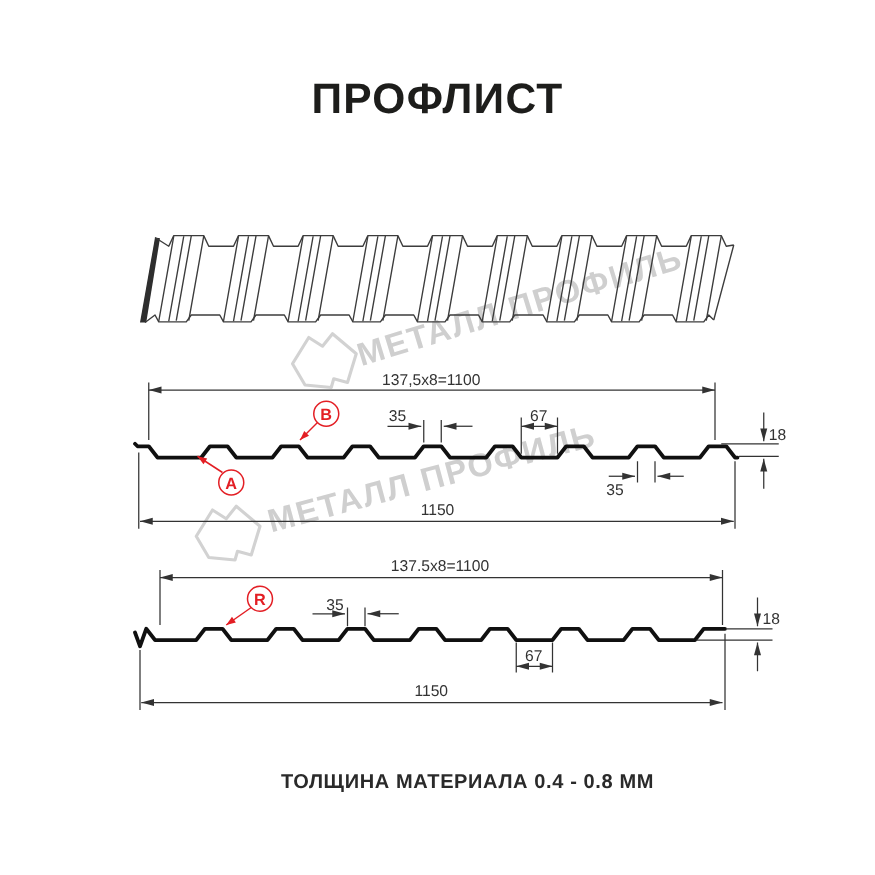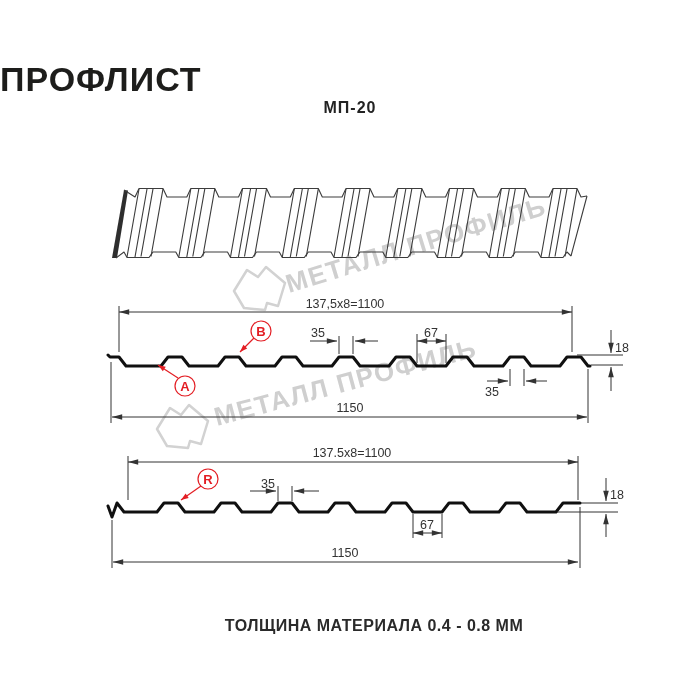--- a/index.html
+++ b/index.html
@@ -1,39 +1,38 @@
 <!DOCTYPE html>
 <html><head>
 <meta charset="utf-8">
 <style>
   html,body{margin:0;padding:0;background:#fff;}
   #page{position:relative;width:700px;height:700px;background:#fff;overflow:hidden;
         font-family:"Liberation Sans",sans-serif;}
-  .hdr-title{position:absolute;top:60px;left:0;width:700px;text-align:left;
+  .hdr-title{position:absolute;top:60px;left:0;width:700px;text-align:center;
     font-size:34px;font-weight:700;letter-spacing:1px;color:#1d1d1b;}
   .hdr-sub{position:absolute;top:99px;left:0;width:700px;text-align:center;
     font-size:16px;font-weight:700;letter-spacing:1px;color:#222;}
   .ftr{position:absolute;top:617px;left:0;width:700px;text-align:center;
     font-size:16px;font-weight:700;letter-spacing:.5px;color:#2a2a2a;padding-left:24px;}
   svg text{font-family:"Liberation Sans",sans-serif;}
   .dl{stroke:#333;stroke-width:1;fill:none;}
   .dt{font-size:12.5px;fill:#333;}
   .prof{stroke:#101010;stroke-width:3;fill:none;stroke-linejoin:round;stroke-linecap:round;}
   .rd{stroke:#e31e24;stroke-width:1.2;fill:none;}
   .rdt{font-size:13px;font-weight:700;fill:#e31e24;text-anchor:middle;}
   .wmt{font-size:26px;font-weight:700;letter-spacing:1.5px;fill:#cfcfcf;}
   .wml{stroke:#d2d2d2;stroke-width:2.5;fill:none;stroke-linejoin:round;}
   .sk{stroke:#3c3c3c;stroke-width:1.1;fill:none;stroke-linejoin:round;}
 </style>
 </head>
 <body>
 
 <div id="page">
   <div class="hdr-title">ПРОФЛИСТ</div>
-  <div class="hdr-sub">МП-20</div>
 
   <svg width="700" height="700" viewBox="0 0 700 700" style="position:absolute;left:0;top:0;">
     <defs>
       <marker id="dar" viewBox="0 0 12 8" refX="11" refY="4" markerWidth="12" markerHeight="8" orient="auto-start-reverse" markerUnits="userSpaceOnUse">
         <path d="M0.8,1.2 L11,4 L0.8,6.8 Z" fill="#333"></path>
       </marker>
       <marker id="rar" viewBox="0 0 9 9" refX="8" refY="4.5" markerWidth="9" markerHeight="9" orient="auto" markerUnits="userSpaceOnUse">
         <path d="M0.5,1.8 L8,4.5 L0.5,7.2 Z" fill="#e31e24"></path>
       </marker>
     </defs>

